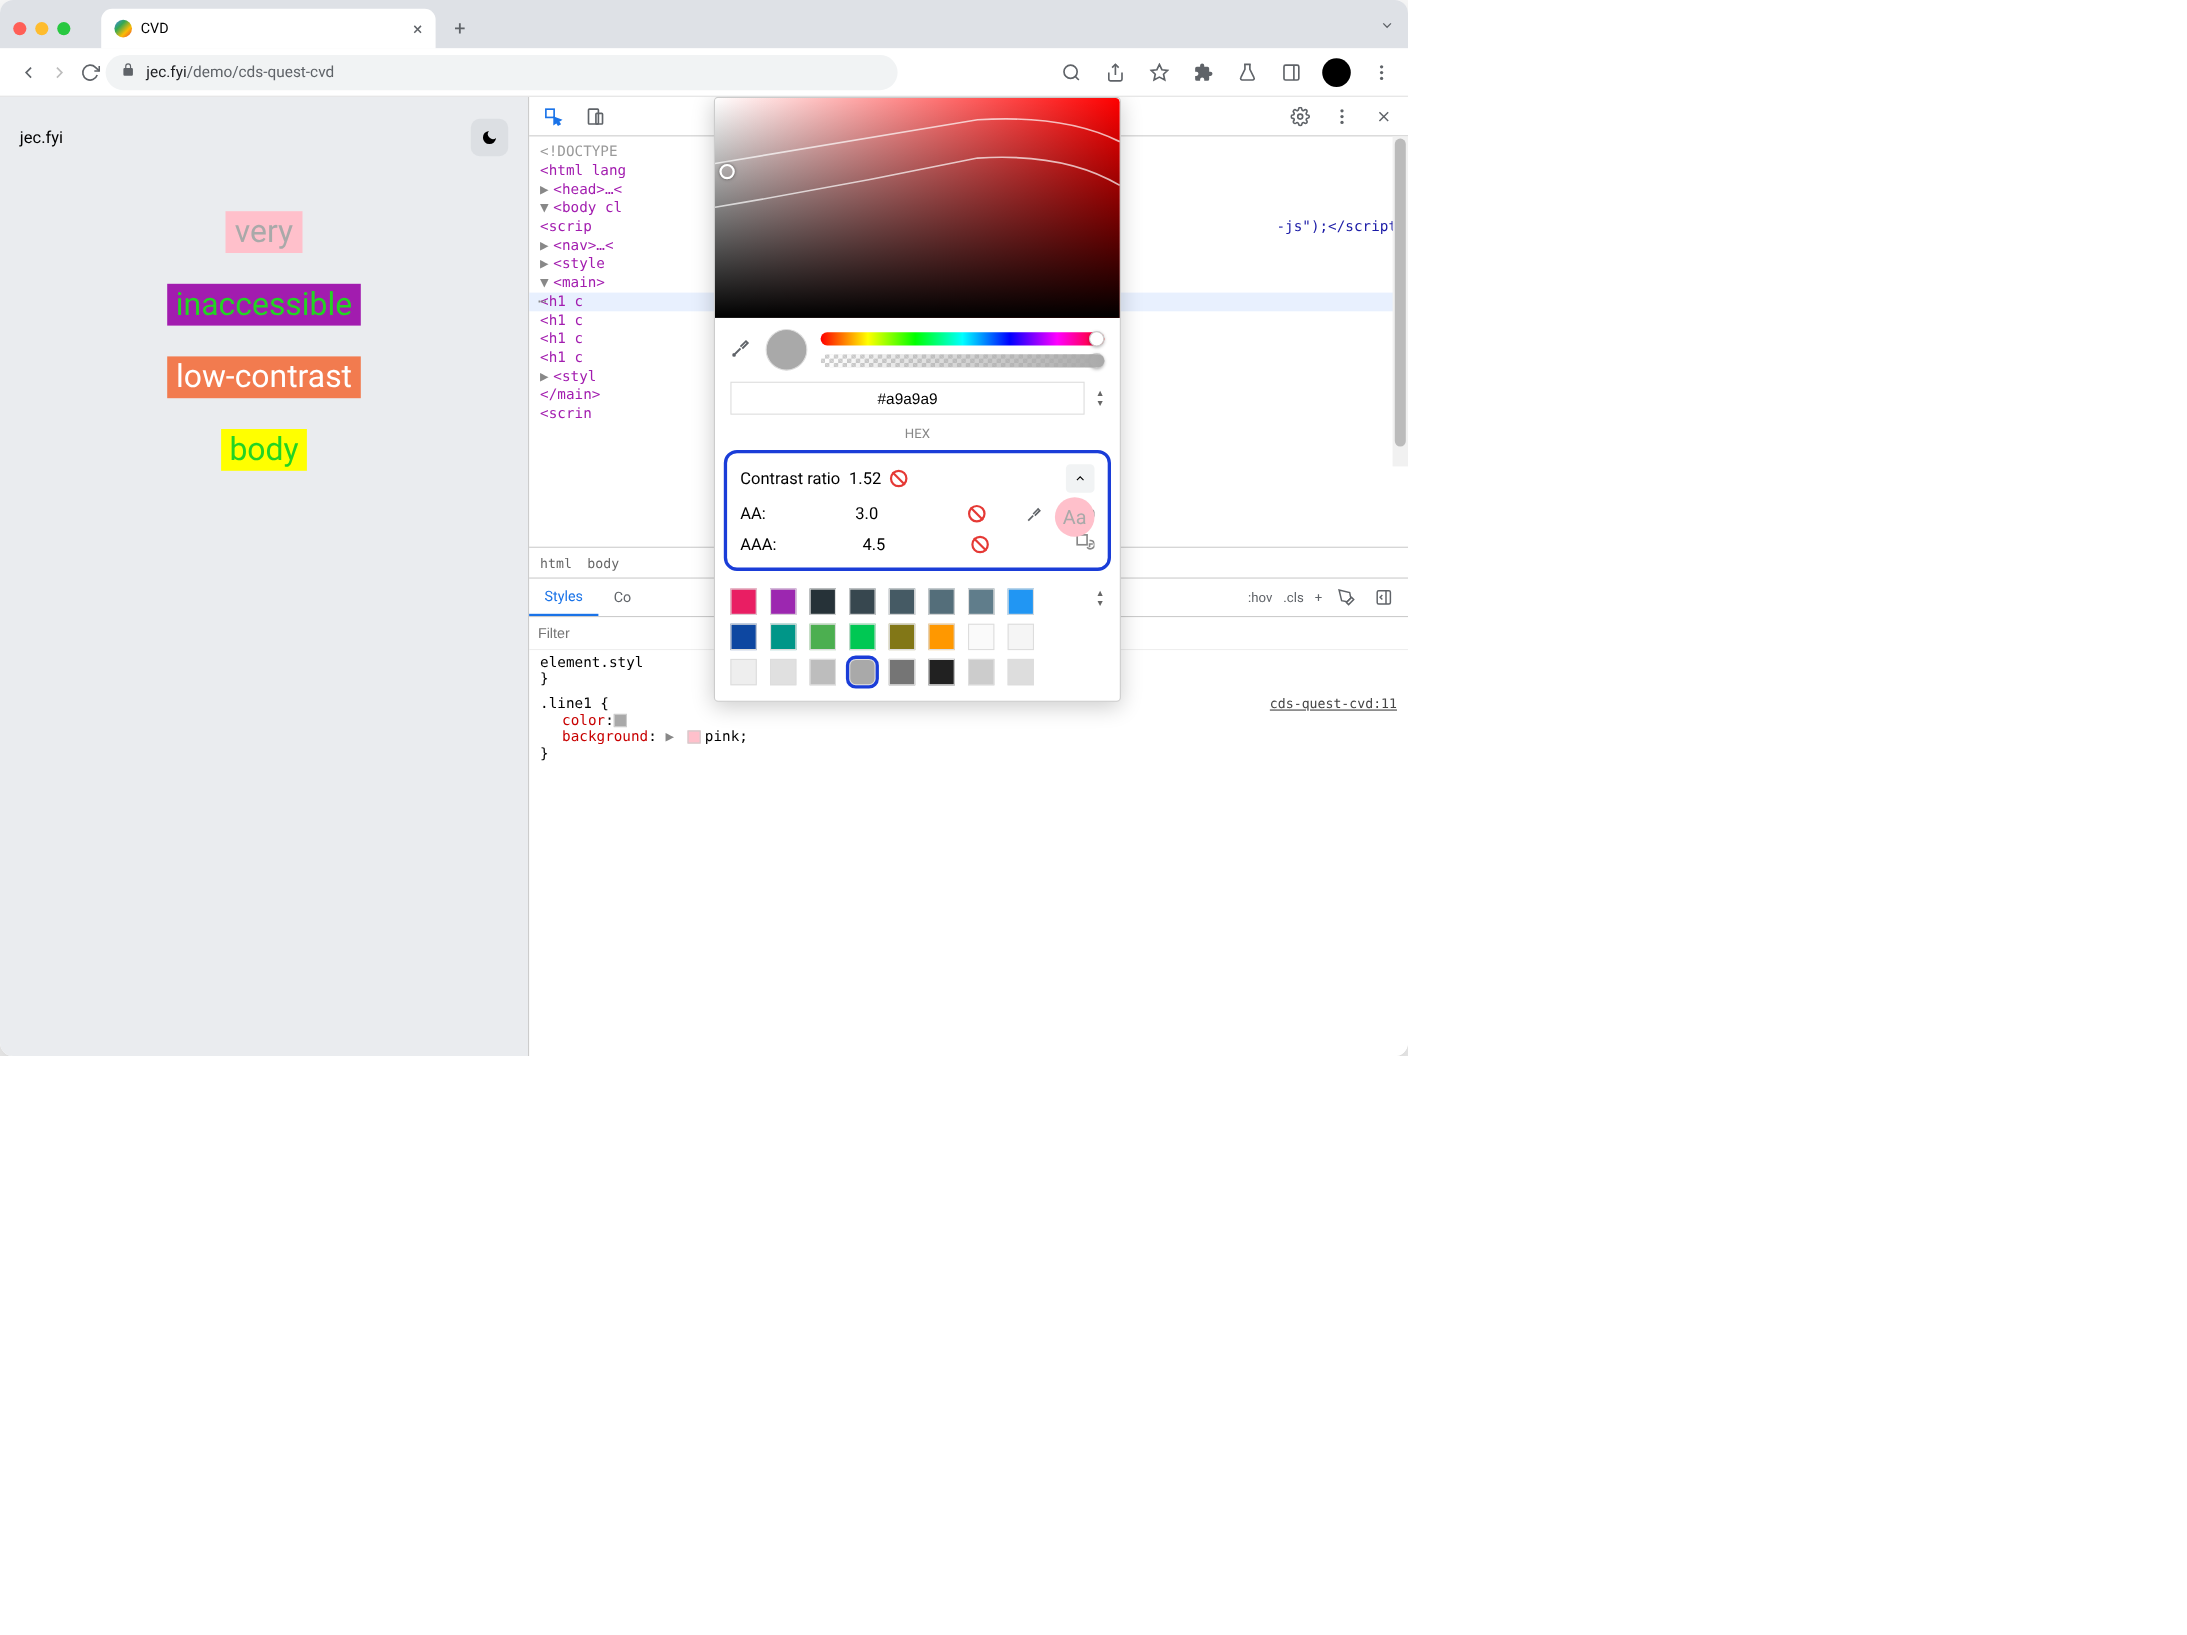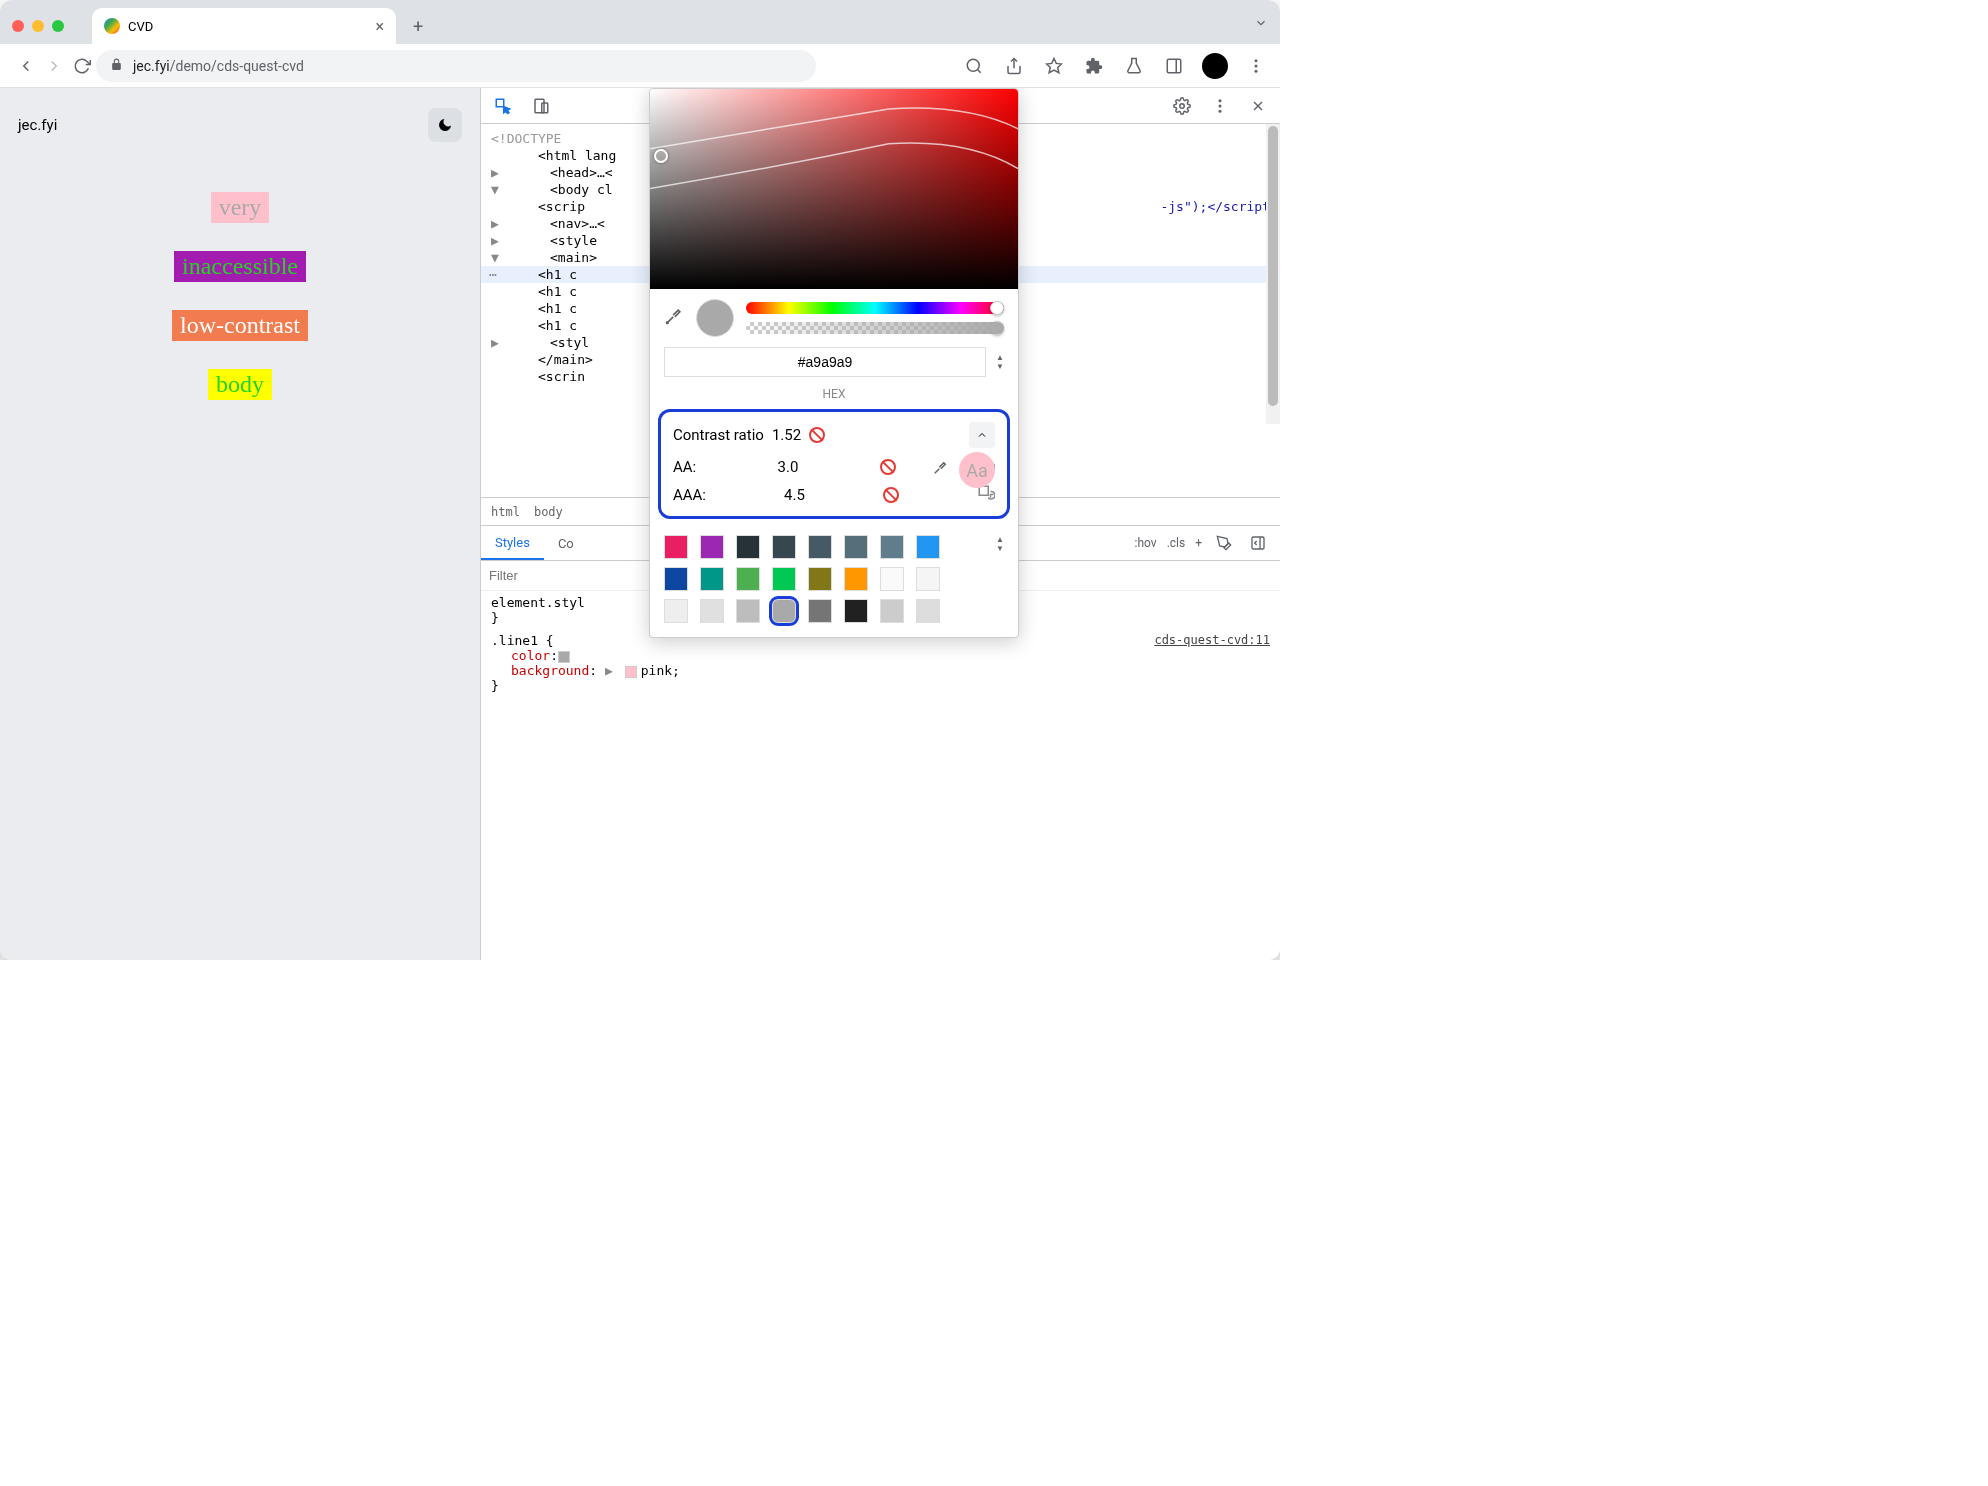--- a/index.html
+++ b/index.html
@@ -31,36 +31,36 @@
 .icon-btn { width: 24px; height: 24px; display: flex; align-items: center; justify-content: center; color: #5f6368; cursor: pointer; }
 .profile { width: 26px; height: 26px; border-radius: 50%; background: #000; }
 
 
 .content { flex: 1; display: flex; overflow: hidden; }
 .page { width: 480px; background: #eaecef; padding: 20px 18px; display: flex; flex-direction: column; }
 .page-header { display: flex; justify-content: space-between; align-items: center; }
 .page-title-text { font-size: 15px; }
 .dark-toggle { width: 34px; height: 34px; background: #dcdfe3; border-radius: 8px; display: flex; align-items: center; justify-content: center; cursor: pointer; font-size: 16px; }
 .demo { margin-top: 50px; display: flex; flex-direction: column; align-items: center; gap: 28px; }
-.demo h1 { font-size: 24px; font-weight: normal; padding: 2px 8px; font-family: Liberation Serif, serif; }
+.demo h1 { font-size: 29px; font-weight: normal; padding: 2px 8px; }
 .line1 { color: #a9a9a9; background: pink; }
 .line2 { color: #23d423; background: #a21caf; }
 .line3 { color: #fff; background: #f27b4f; }
 .line4 { color: #23d423; background: yellow; }
 
 
 .devtools { flex: 1; background: #fff; display: flex; flex-direction: column; border-left: 1px solid #ccc; position: relative; }
 .dt-toolbar { height: 36px; border-bottom: 1px solid #ccc; display: flex; align-items: center; padding: 0 10px; gap: 14px; }
 .dt-toolbar .icon-btn { color: #1a73e8; }
 .dt-toolbar .icon-btn.gray { color: #5f6368; }
 .dt-toolbar-right { margin-left: auto; display: flex; gap: 14px; align-items: center; }
 
 .elements-panel { flex: 1; overflow: auto; font-family: Menlo, monospace; font-size: 13px; padding: 6px 0; position: relative; }
 .elements-panel .line { padding: 1px 10px; white-space: nowrap; }
-.tag { color: #000000; margin-left: 47px; }
+.tag { color: #a21caf; }
 .doctype { color: #999; }
 .indent1 { padding-left: 26px; }
 .indent2 { padding-left: 42px; }
 .indent3 { padding-left: 58px; }
 .indent4 { padding-left: 74px; }
 .expand-arrow { color: #888; display: inline-block; width: 12px; }
 .selected-line { background: #e8f0fe; }
 .selected-line::before { content: "⋯"; position: absolute; left: 0; color: #888; padding-left: 8px; }
 
 .breadcrumb { border-top: 1px solid #ccc; height: 28px; display: flex; align-items: center; padding: 0 10px; font-family: Menlo, monospace; font-size: 12px; color: #666; gap: 14px; }

